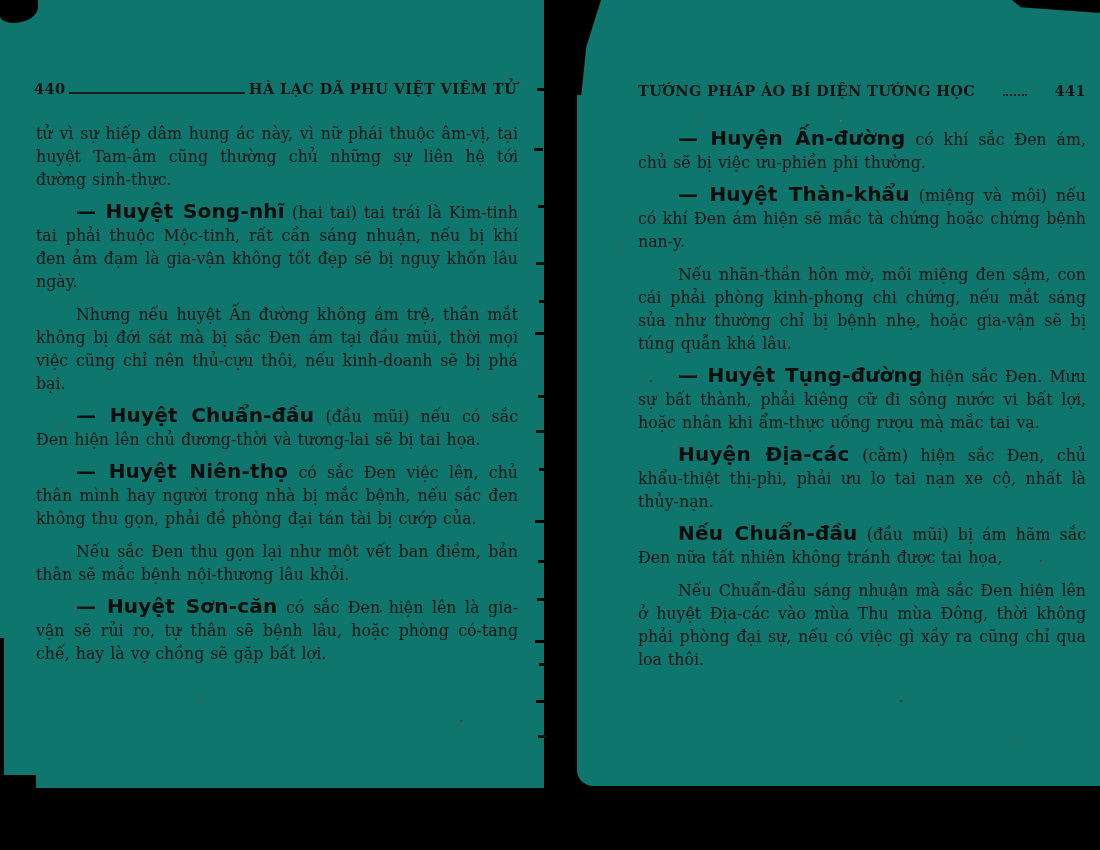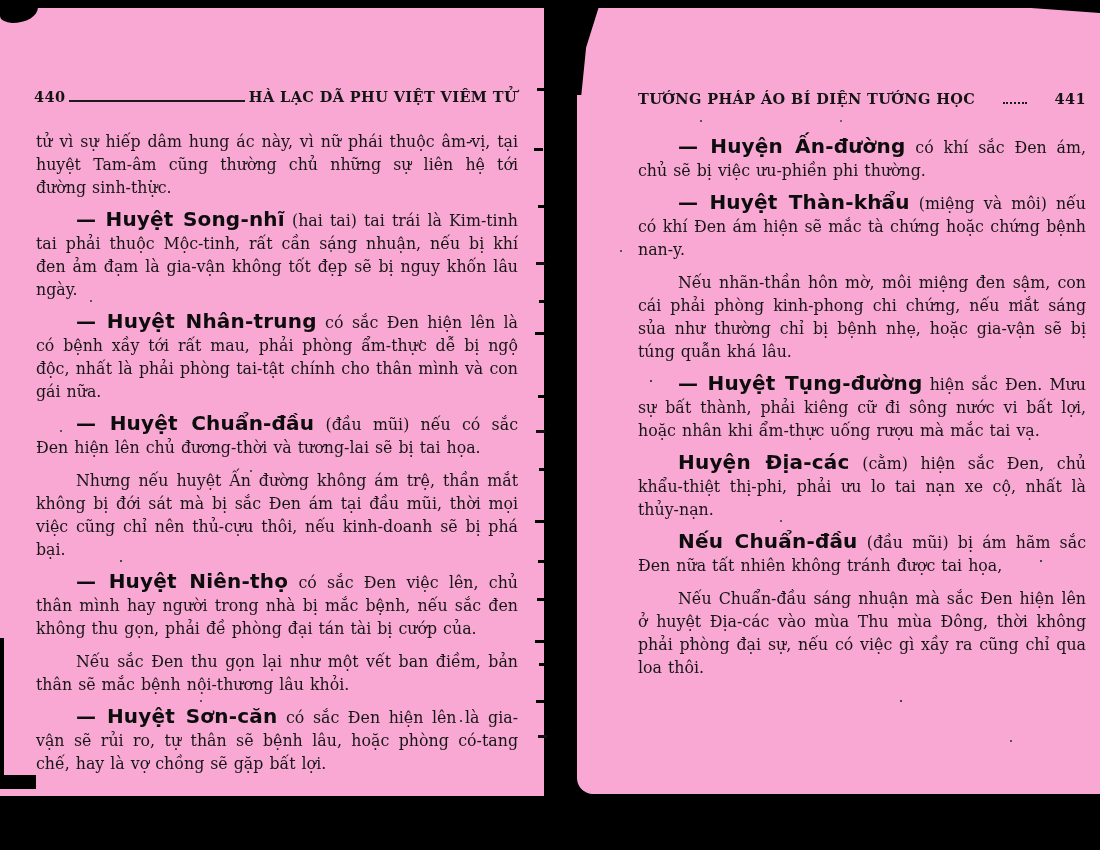--- a/index.html
+++ b/index.html
@@ -4,22 +4,22 @@
 <style>
   html,body { margin:0; padding:0; }
   body {
     width:1100px; height:850px;
     background:#000;
     position:relative;
     overflow:hidden;
     font-family:"DejaVu Serif", serif;
   }
   .page {
-    position:absolute; top:8px;
-    background:#f9a8d4;
+    position:absolute; top:0;
+    background:#0f766e;
   }
   .page-left  { left:0;    width:544px; height:788px; }
   .page-right { left:577px; width:523px; height:786px; border-radius:0 0 0 16px; }
 
   
   .running-head {
     position:absolute;
     display:flex; align-items:flex-end;
     font-family:"DejaVu Serif", serif;
     font-weight:bold; font-size:14.5px; letter-spacing:0.4px;
@@ -112,30 +112,26 @@
   <div class="text-block">
     <p class="para no-indent">
       <b class="lead"></b>
       <span>tử vì sự hiếp dâm hung ác này, vì nữ phái thuộc âm-vị, tại huyệt Tam-âm cũng thường chủ những sự liên hệ tới đường sinh-thực.</span>
     </p>
     <p class="para">
       <b class="lead">— Huyệt Song-nhĩ</b>
       <span>(hai tai) tai trái là Kim-tinh tai phải thuộc Mộc-tinh, rất cần sáng nhuận, nếu bị khí đen ảm đạm là gia-vận không tốt đẹp sẽ bị nguy khốn lâu ngày.</span>
     </p>
     <p class="para">
-      <b class="lead">— Huyệt Nhân-trung</b>
-      <span>có sắc Đen hiện lên là có bệnh xầy tới rất mau, phải phòng ẩm-thực dễ bị ngộ độc, nhất là phải phòng tai-tật chính cho thân mình và con gái nữa.</span>
+      <b class="lead"></b>
+      <span>Nhưng nếu huyệt Ấn đường không ám trệ, thần mắt không bị đới sát mà bị sắc Đen ám tại đầu mũi, thời mọi việc cũng chỉ nên thủ-cựu thôi, nếu kinh-doanh sẽ bị phá bại.</span>
     </p>
     <p class="para">
       <b class="lead">— Huyệt Chuẩn-đầu</b>
       <span>(đầu mũi) nếu có sắc Đen hiện lên chủ đương-thời và tương-lai sẽ bị tai họa.</span>
-    </p>
-    <p class="para">
-      <b class="lead"></b>
-      <span>Nhưng nếu huyệt Ấn đường không ám trệ, thần mắt không bị đới sát mà bị sắc Đen ám tại đầu mũi, thời mọi việc cũng chỉ nên thủ-cựu thôi, nếu kinh-doanh sẽ bị phá bại.</span>
     </p>
     <p class="para">
       <b class="lead">— Huyệt Niên-thọ</b>
       <span>có sắc Đen việc lên, chủ thân mình hay người trong nhà bị mắc bệnh, nếu sắc đen không thu gọn, phải đề phòng đại tán tài bị cướp của.</span>
     </p>
     <p class="para">
       <b class="lead"></b>
       <span>Nếu sắc Đen thu gọn lại như một vết ban điềm, bản thân sẽ mắc bệnh nội-thương lâu khỏi.</span>
     </p>
     <p class="para">

